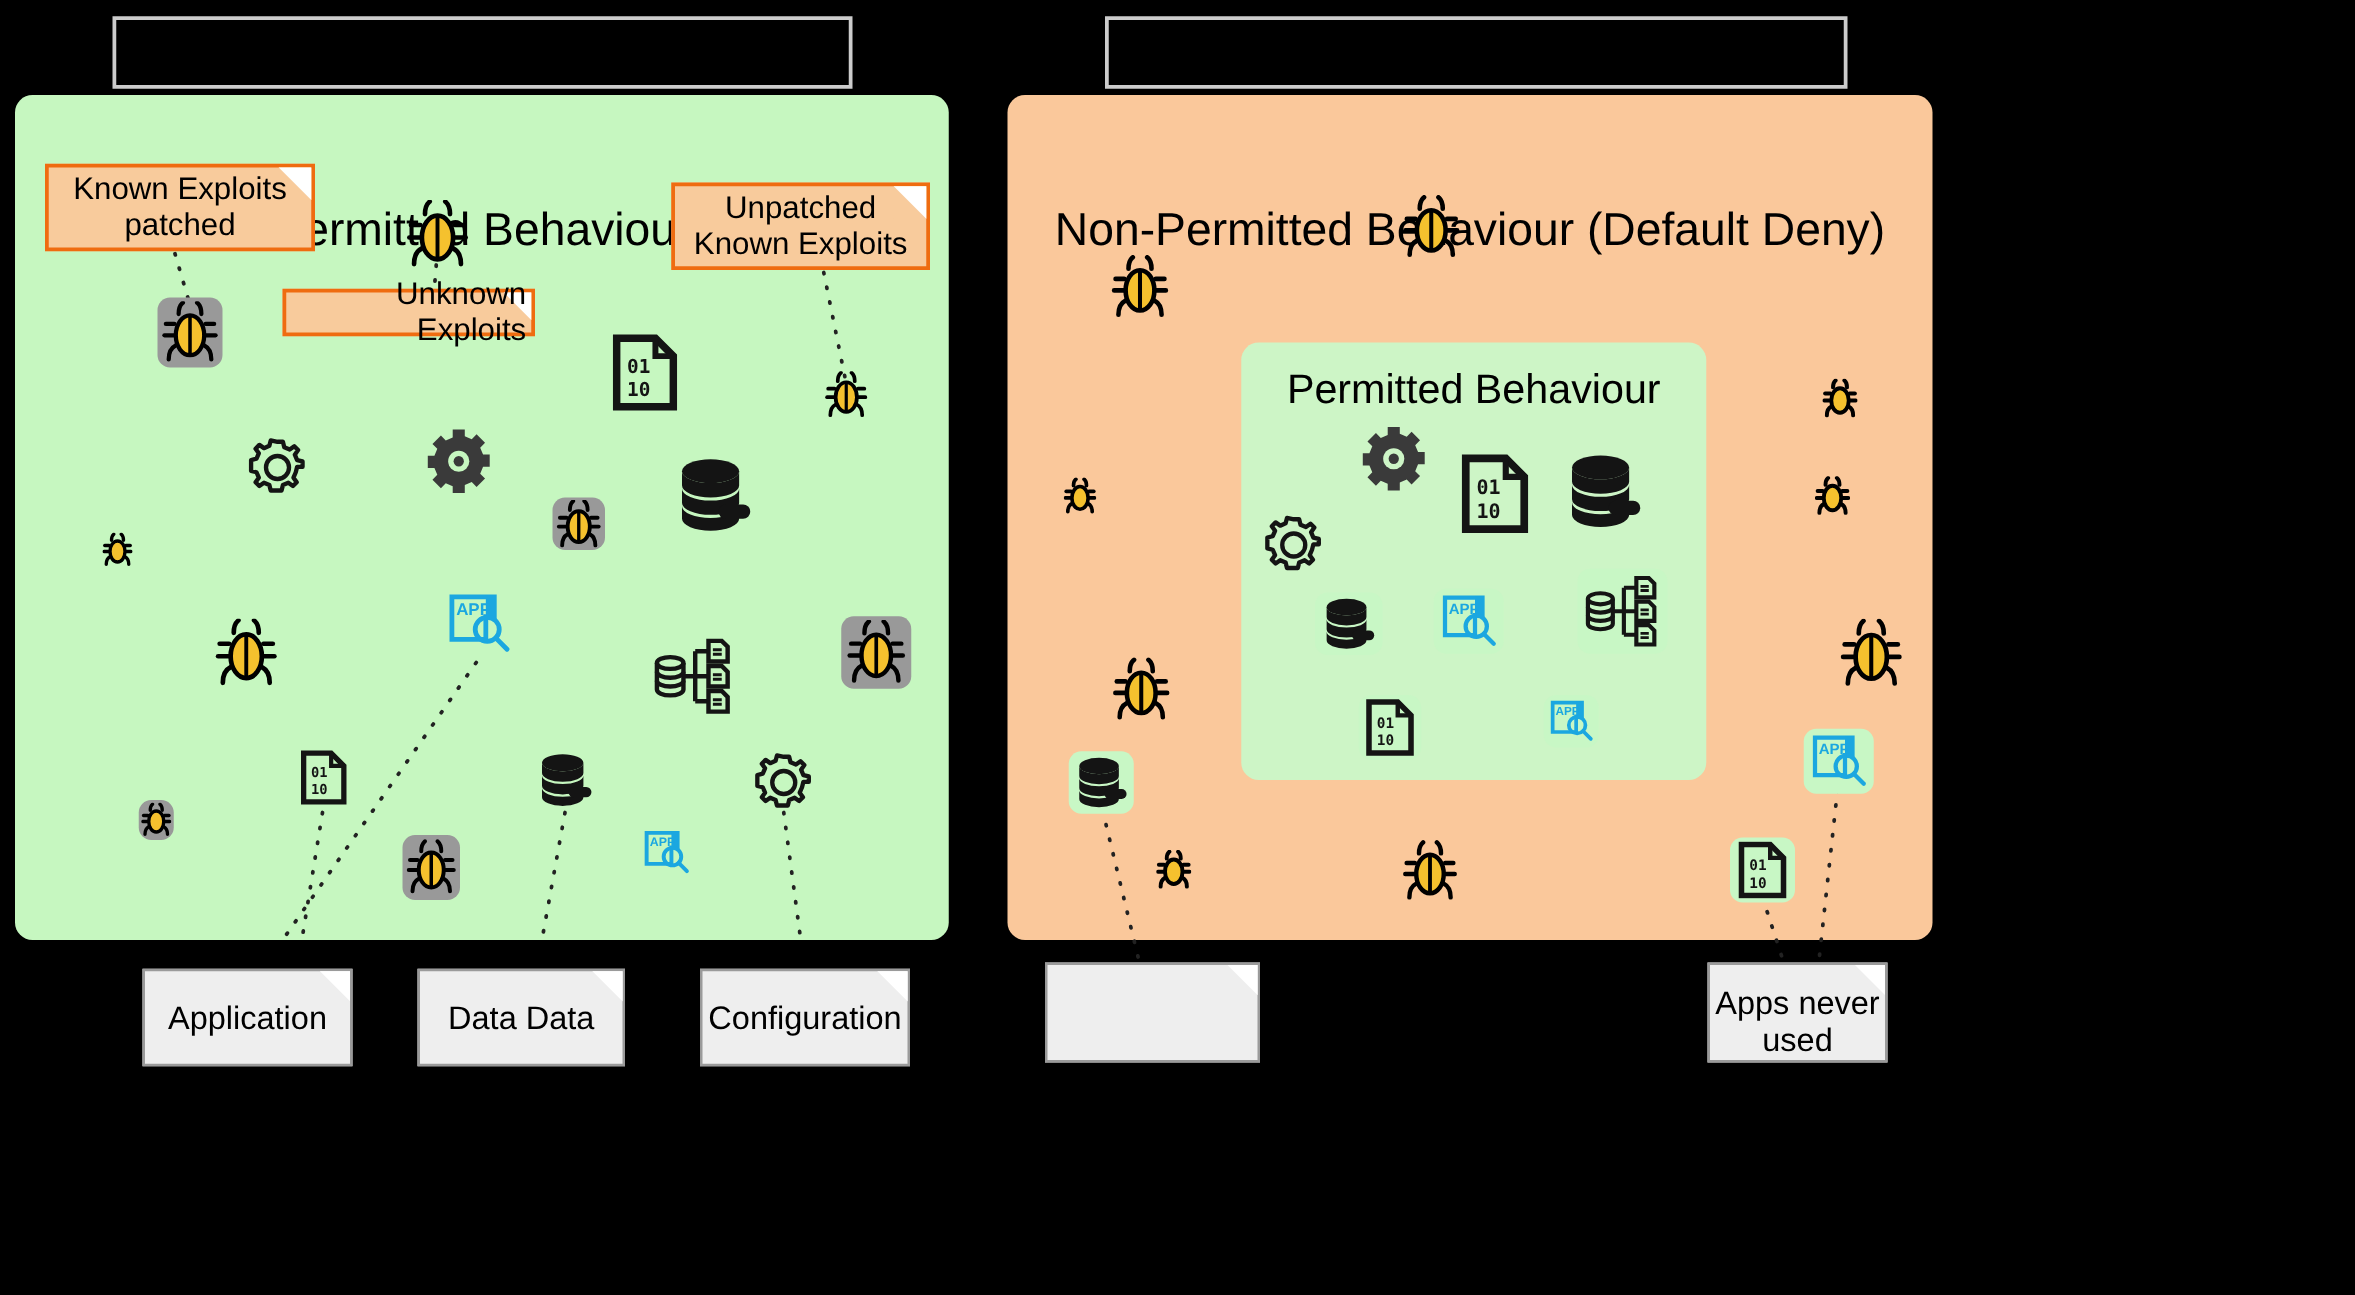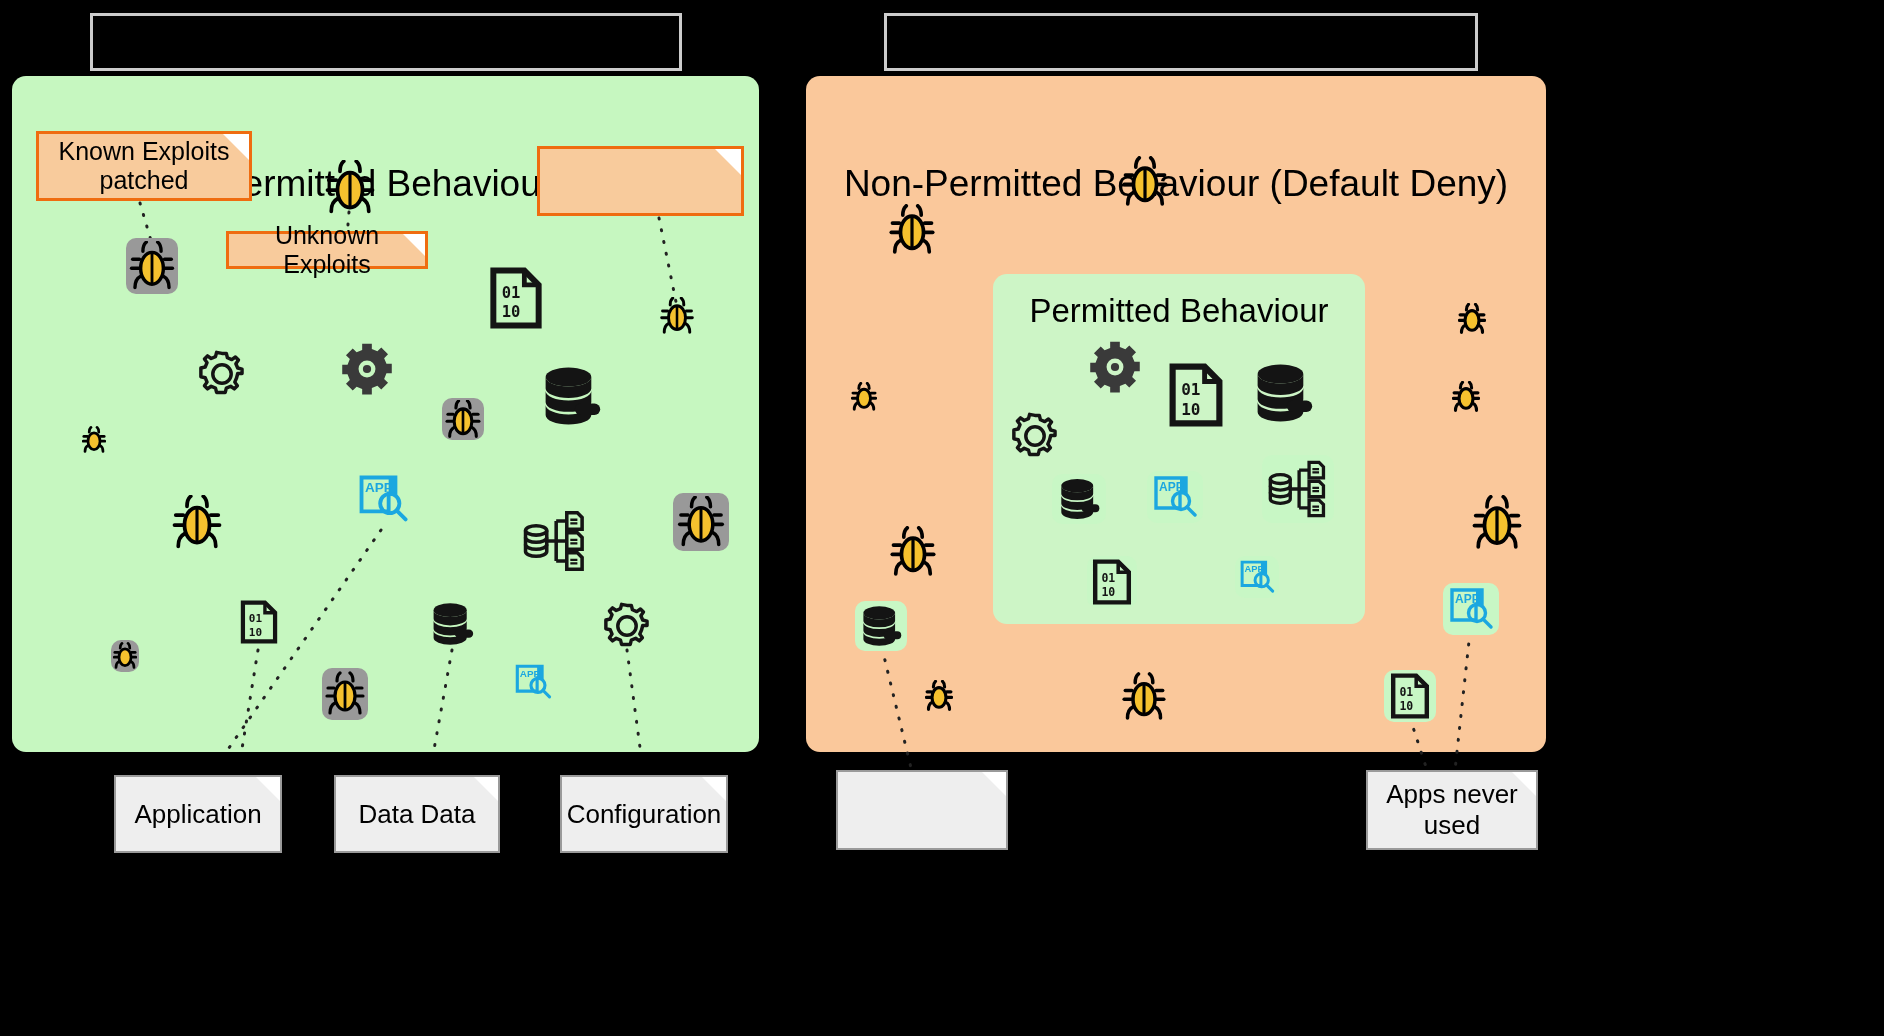--- a/index.html
+++ b/index.html
@@ -315,27 +315,28 @@
       <circle cx="29" cy="27" r="8.5" fill="none" stroke="#1ba7e0" stroke-width="3.8"></circle>
       <path d="M35 33 L43 41" stroke="#1ba7e0" stroke-width="3.8" stroke-linecap="round"></path>
     </svg>
 </div>
 
 <div class="note note-orange" style="left:36px;top:131px;width:216px;height:70px;">
   <div class="fold" style="border-width:0 26px 26px 0;"></div>
   <div class="txt">Known Exploits patched</div>
 </div>
 
-<div class="note note-orange" style="left:226px;top:231px;width:202px;height:38px;">
+<div class="note note-orange" style="left:226px;top:231px;width:202px;height:38px;text-align:right;">
   <div class="fold" style="border-width:0 22px 22px 0;"></div>
   <div class="txt">Unknown Exploits</div>
 </div>
 
 <div class="note note-orange" style="left:537px;top:146px;width:207px;height:70px;">
   <div class="fold" style="border-width:0 26px 26px 0;"></div>
+  <div class="txt">Unpatched Known Exploits</div>
 </div>
 
 <div class="panel" style="left:806px;top:76px;width:740px;height:676px;background:#fac89b;">
   <div class="panel-title" style="top:88px;">Non-Permitted Behaviour (Default Deny)</div>
 </div>
 
 <div class="inner-panel" style="left:993px;top:274px;width:372px;height:350px;background:#cdf5c6;">
   <div class="inner-title" style="top:18px;">Permitted Behaviour</div>
 </div>
 
@@ -636,16 +637,16 @@
 
 <div class="note note-grey" style="left:560px;top:775px;width:168px;height:78px;">
   <div class="fold" style="border-width:0 24px 24px 0;"></div>
   <div class="txt">Configuration</div>
 </div>
 
 <div class="note note-grey" style="left:836px;top:770px;width:172px;height:80px;">
   <div class="fold" style="border-width:0 24px 24px 0;"></div>
 </div>
 
-<div class="note note-grey" style="left:1366px;top:770px;width:172px;height:80px;">
+<div class="note note-grey" style="left:1366px;top:770px;width:144px;height:80px;align-items:flex-end;">
   <div class="fold" style="border-width:0 24px 24px 0;"></div>
   <div class="txt">Apps never used</div>
 </div>
 
 </body></html>

